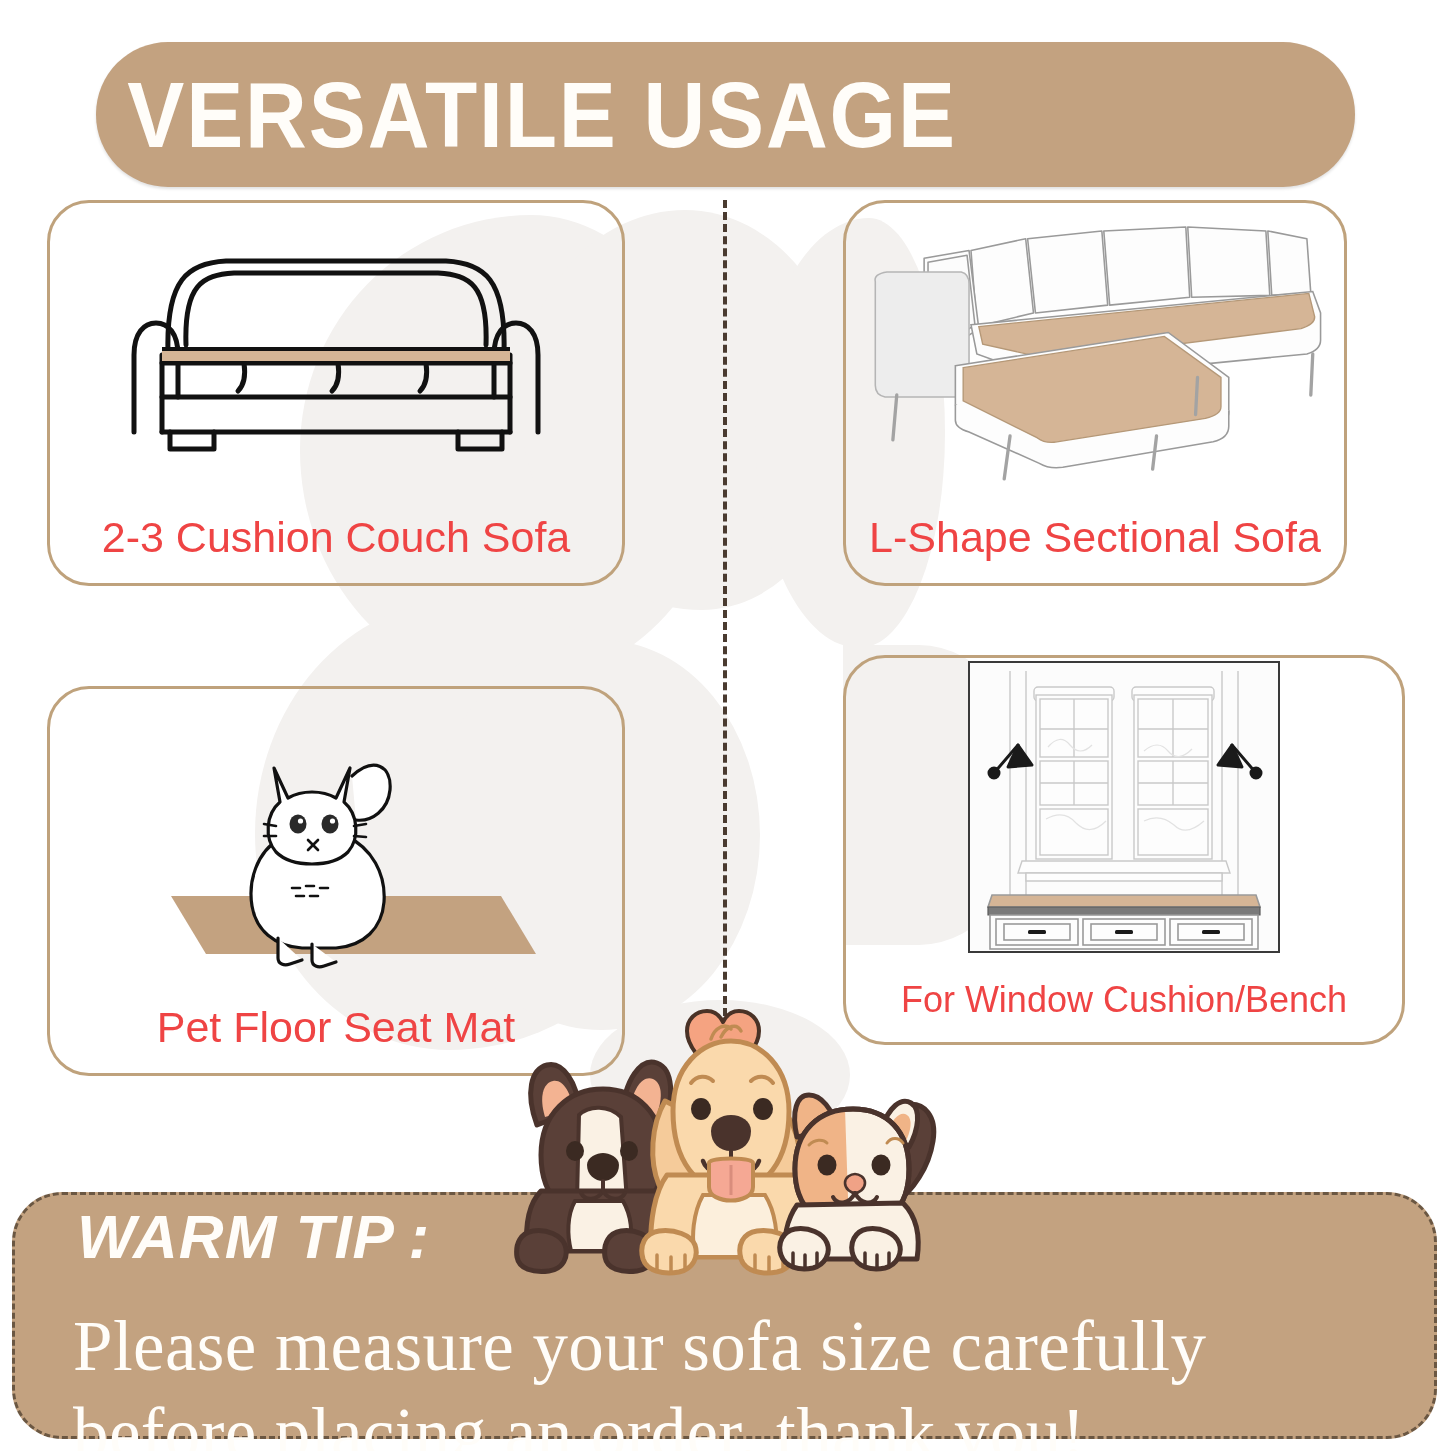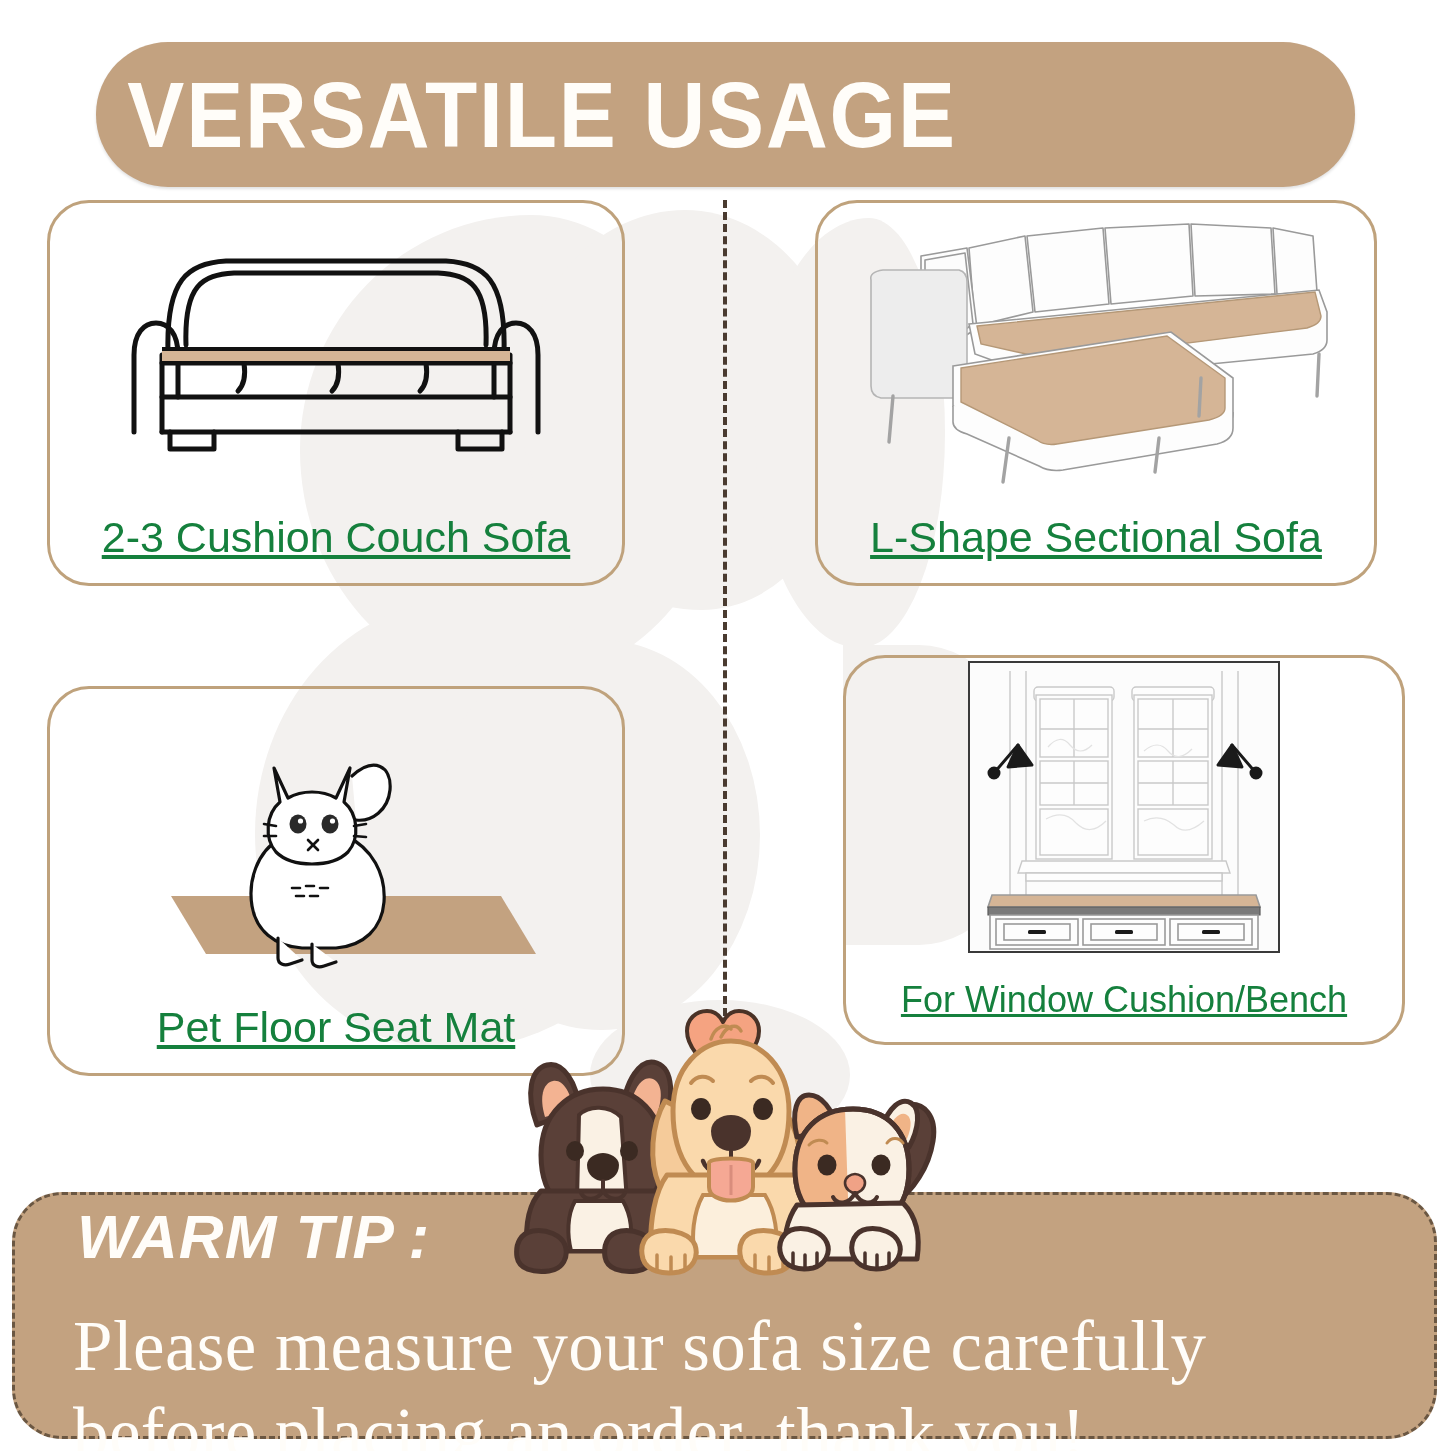--- a/index.html
+++ b/index.html
@@ -102,44 +102,43 @@
   
   .card {
     position: absolute;
     border: 3px solid #BFA27C;
     border-radius: 42px;
     background: transparent;
     box-sizing: border-box;
     z-index: 2;
   }
   .card-1 { left: 47px;  top: 200px; width: 578px; height: 386px; }
-  .card-2 { left: 815px; top: 200px; width: 562px; height: 386px; }
+  .card-2 { left: 843px; top: 200px; width: 504px; height: 386px; }
   .card-3 { left: 47px;  top: 686px; width: 578px; height: 390px; }
   .card-4 { left: 843px; top: 655px; width: 562px; height: 390px; }
 
   .card-art {
     position: absolute;
     left: 0; right: 0;
     top: 14px;
     height: 270px;
     display: flex;
     align-items: center;
     justify-content: center;
   }
   .card-label {
     position: absolute;
     left: 0; right: 0;
     bottom: 24px;
     text-align: center;
     font-family: "Liberation Sans", sans-serif;
     font-size: 43px;
-    color: #15803d;
+    color: #ef4444;
     white-space: nowrap;
     line-height: 1;
-    text-decoration: underline;
   }
   .card-4 .card-label { font-size: 36px; }
 
   
   .warm-tip {
     position: absolute;
     left: 12px;
     top: 1192px;
     width: 1425px;
     height: 247px;

